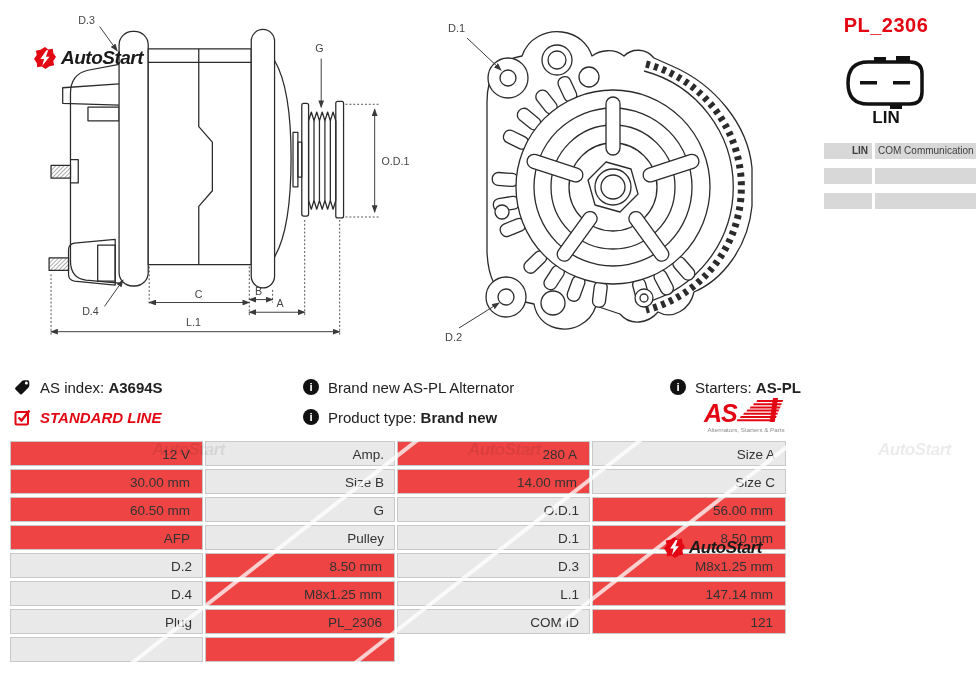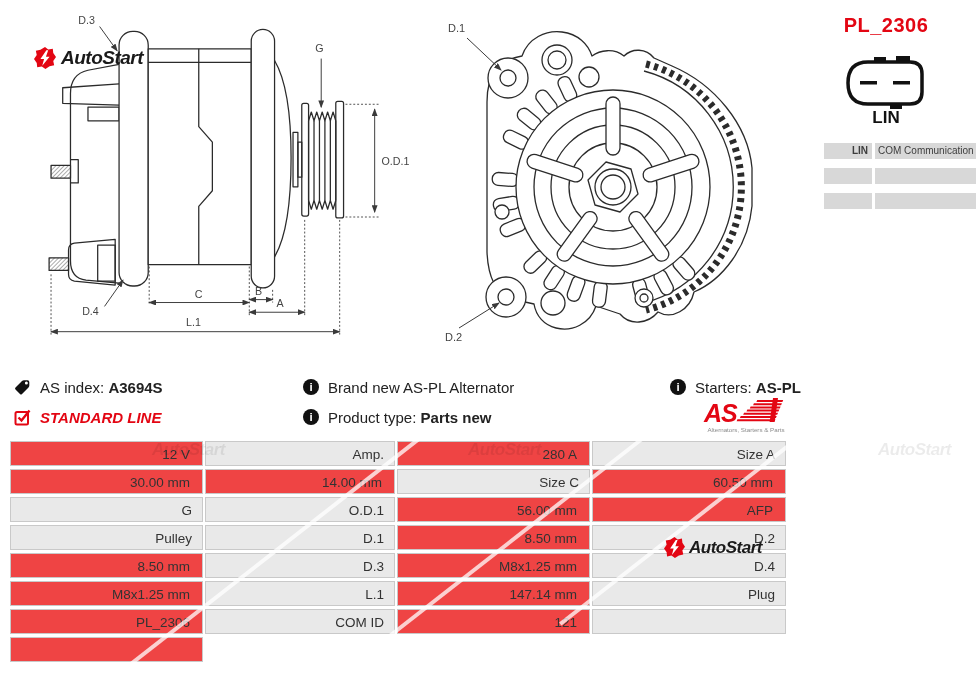--- a/index.html
+++ b/index.html
@@ -302,21 +302,21 @@
     </svg>
     <span class="red-line">STANDARD LINE</span>
   </div>
 
   <div class="info-item" style="left:303px;top:407px;">
     <svg width="16" height="16" viewBox="0 0 16 16">
       <circle cx="8" cy="8" r="8" fill="#111"></circle>
       <text x="8" y="12.2" text-anchor="middle" font-size="11.5" font-weight="bold" fill="#fff" font-family="Liberation Serif,serif">i</text>
     </svg>
     <span><span>Product type:</span>
-    <b>Parts new</b></span>
+    <b>Brand new</b></span>
   </div>
 
   <svg class="aspl-logo" width="100" height="37" viewBox="0 0 100 37">
     <text x="8" y="24" font-size="25" font-weight="bold" font-style="italic" fill="#e30613" letter-spacing="-1">AS</text>
     <g fill="#e30613" transform="skewX(-22)">
       <rect x="62" y="2" width="26" height="2"></rect>
       <rect x="60" y="5.2" width="28" height="2"></rect>
       <rect x="58" y="8.4" width="30" height="2"></rect>
       <rect x="56" y="11.6" width="32" height="2"></rect>
       <rect x="54" y="14.8" width="34" height="2"></rect>
@@ -327,20 +327,21 @@
     <text x="50" y="34" text-anchor="middle" font-size="6.2" fill="#8a8a8a">Alternators, Starters &amp; Parts</text>
   </svg>
 
   <div class="spec">
     <div class="cell val">12 V</div>
     <div class="cell lab">Amp.</div>
     <div class="cell val">280 A</div>
 
     <div class="cell lab">Size A</div>
     <div class="cell val">30.00 mm</div>
+    <div class="cell lab">Size B</div>
     <div class="cell val">14.00 mm</div>
 
     <div class="cell lab">Size C</div>
     <div class="cell val">60.50 mm</div>
     <div class="cell lab">G</div>
 
     <div class="cell lab">O.D.1</div>
     <div class="cell val">56.00 mm</div>
     <div class="cell val">AFP</div>
     <div class="cell lab">Pulley</div>

